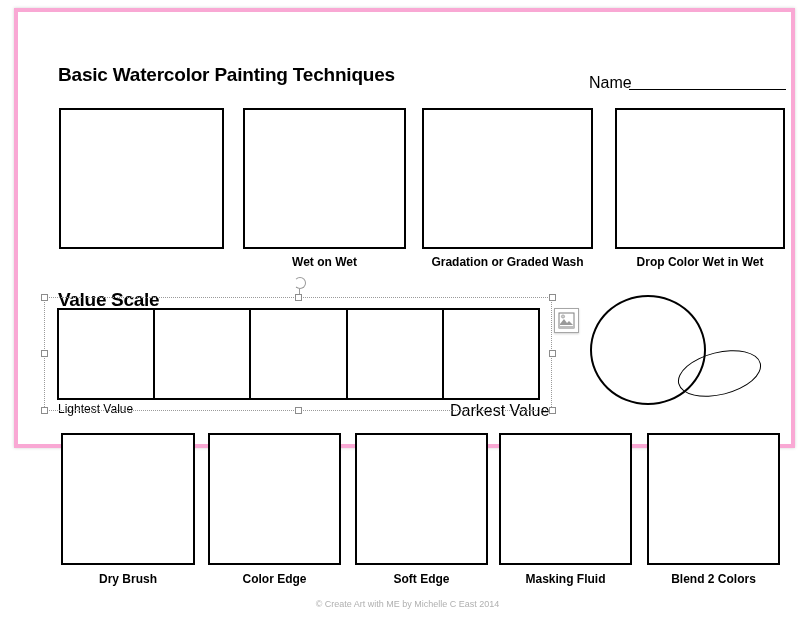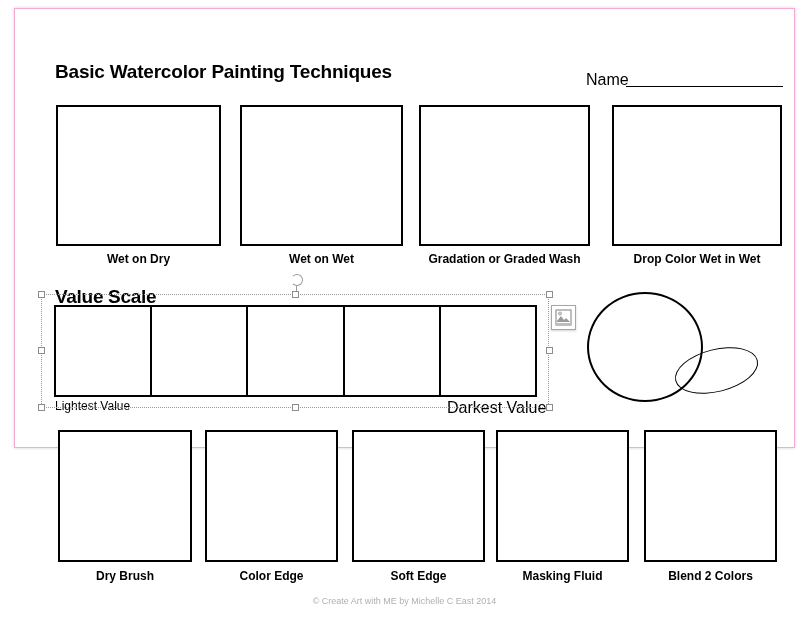--- a/index.html
+++ b/index.html
@@ -20,21 +20,21 @@
     background: #ffffff;
   }
   
   .doc-page {
     position: absolute;
     left: 14px;
     top: 8px;
     width: 781px;
     height: 440px;
     background: #ffffff;
-    border: 1px solid #f9a8d4;
+    border: 4px solid #f9a8d4;
     box-shadow: 0 0 3px rgba(0,0,0,0.18);
     box-sizing: border-box;
   }
   .doc-title {
     position: absolute;
     left: 40px;
     top: 52px;
     font-size: 19px;
     font-weight: bold;
     color: #000000;
@@ -217,21 +217,20 @@
 <body>
 
 <div id="page">
   <div class="doc-page">
 
     <div class="doc-title">Basic Watercolor Painting Techniques</div>
     <div class="name-label">Name</div>
     <div class="name-line"></div>
 
     <div class="sq" style="left:41px; top:96px; width:165px; height:141px;"></div>
-    <div class="cap" style="left:41px; top:243px; width:165px;">Wet on Dry</div>
 
     <div class="sq" style="left:225px; top:96px; width:163px; height:141px;"></div>
     <div class="cap" style="left:225px; top:243px; width:163px;">Wet on Wet</div>
 
     <div class="sq" style="left:404px; top:96px; width:171px; height:141px;"></div>
     <div class="cap" style="left:399px; top:243px; width:181px;">Gradation or Graded Wash</div>
 
     <div class="sq" style="left:597px; top:96px; width:170px; height:141px;"></div>
     <div class="cap" style="left:592px; top:243px; width:180px;">Drop Color Wet in Wet</div>
 

